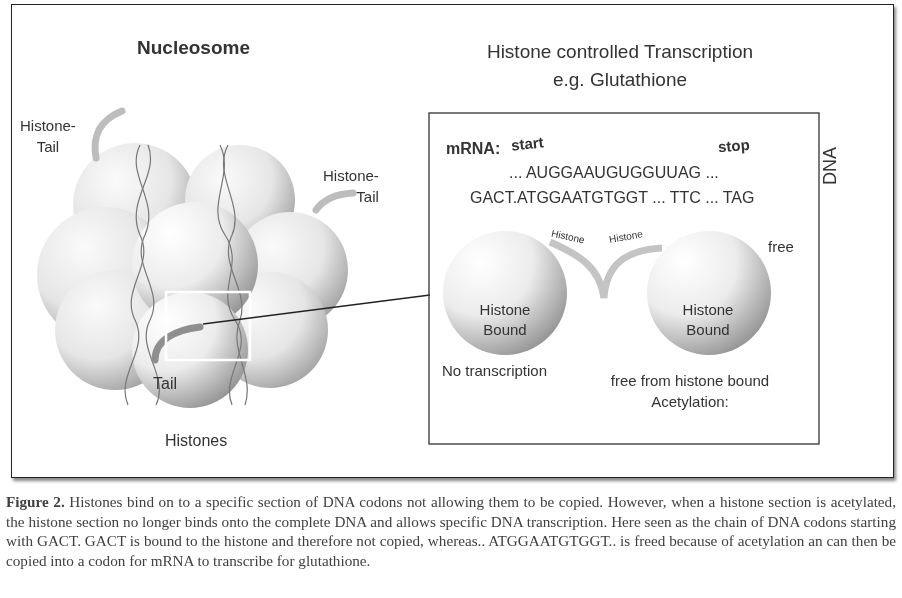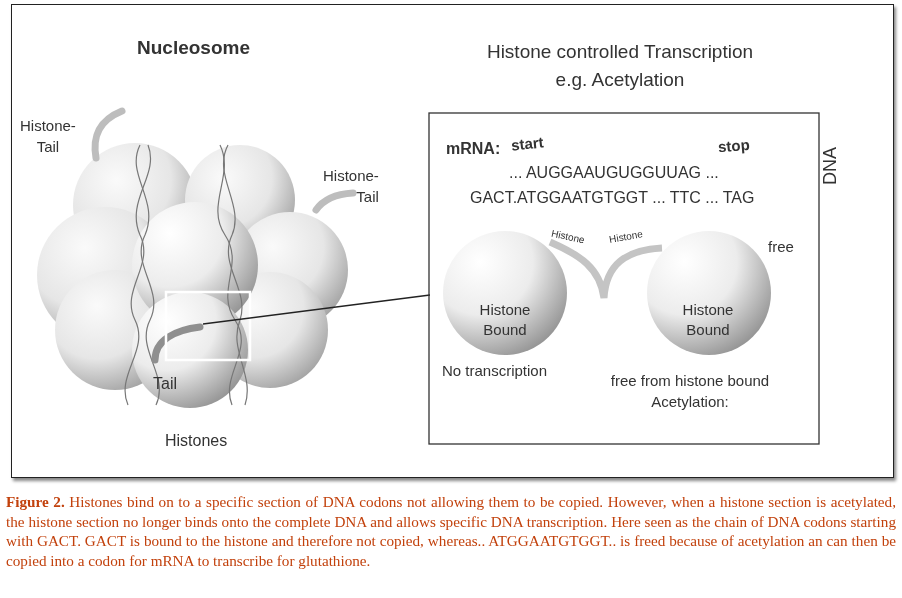--- a/index.html
+++ b/index.html
@@ -1,21 +1,21 @@
 <!DOCTYPE html>
 <html><head>
 <meta charset="utf-8">
 <style>
   html, body { margin: 0; padding: 0; background: #ffffff; }
   body { width: 902px; height: 598px; position: relative; overflow: hidden; font-family: "Liberation Sans", sans-serif; color: #333; }
   #figure-frame { position: absolute; left: 11px; top: 4px; width: 881px; height: 472px; border: 1px solid #222; box-shadow: 2px 3px 3px #888; background: #fff; }
   #art { position: absolute; left: 0; top: 0; width: 902px; height: 598px; }
   .lbl { position: absolute; font-family: "Liberation Sans", sans-serif; color: #333; white-space: nowrap; }
   .center { text-align: center; }
-  #caption { position: absolute; left: 6px; top: 492px; width: 890px; font-family: "Liberation Serif", serif; font-size: 15.2px; line-height: 19.6px; color: #c2410c; text-align: justify; }
+  #caption { position: absolute; left: 6px; top: 492px; width: 890px; font-family: "Liberation Serif", serif; font-size: 15.2px; line-height: 19.6px; color: #404040; text-align: justify; }
   #caption b { font-weight: bold; }
 </style>
 </head>
 <body>
 
 <div id="figure-frame"></div>
 
 <svg id="art" viewBox="0 0 902 598">
   <defs>
     <radialGradient id="sph" cx="0.35" cy="0.3" r="0.8">
@@ -72,21 +72,21 @@
 </div>
 <div class="lbl" style="left:323px; top:165px; font-size:15px; line-height:21px; text-align:right;">
   <div>Histone-</div>
   <div>Tail</div>
 </div>
 <div class="lbl" style="left:153px; top:375px; font-size:16px;">Tail</div>
 <div class="lbl" style="left:165px; top:432px; font-size:16px;">Histones</div>
 
 <div class="lbl center" style="left:450px; top:38px; width:340px; font-size:19px; line-height:28px;">
   <div>Histone controlled Transcription</div>
-  <div>e.g. Acetylation</div>
+  <div>e.g. Glutathione</div>
 </div>
 <div class="lbl" style="left:820px; top:185px; font-size:18px; transform: rotate(-90deg); transform-origin: left top;">DNA</div>
 
 <div class="lbl" style="left:446px; top:140px; font-size:16px;font-weight:bold;">mRNA:</div>
 <div class="lbl" style="left:511px; top:135px; font-size:15px; font-weight:bold; transform: rotate(-6deg);">start</div>
 <div class="lbl" style="left:718px; top:137px; font-size:15px; font-weight:bold; transform: rotate(-5deg);">stop</div>
 <div class="lbl" style="left:509px; top:164px; font-size:16px;text-align:center;">... AUGGAAUGUGGUUAG ...</div>
 <div class="lbl" style="left:470px; top:189px; font-size:16px;">GACT.ATGGAATGTGGT ... TTC ... TAG</div>
 
 <div class="lbl" style="left:551px; top:231px; font-size:10px; transform: rotate(12deg);">Histone</div>

